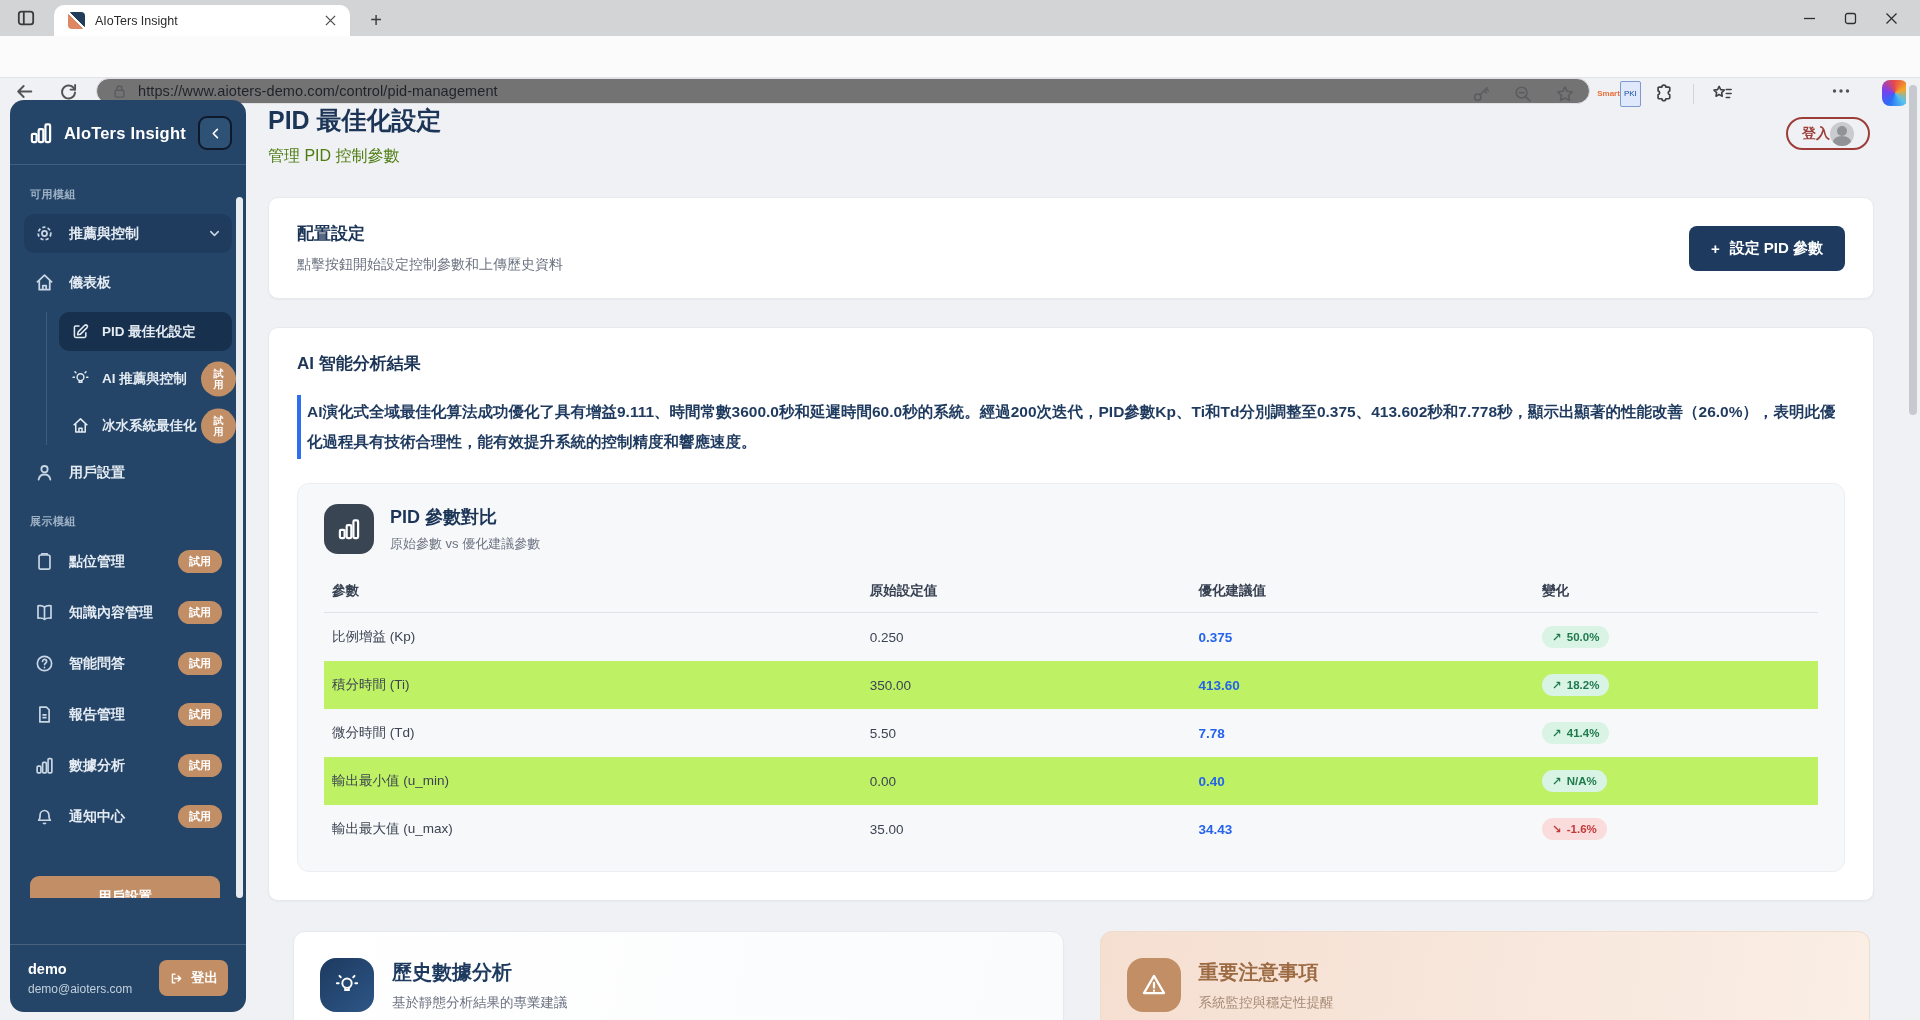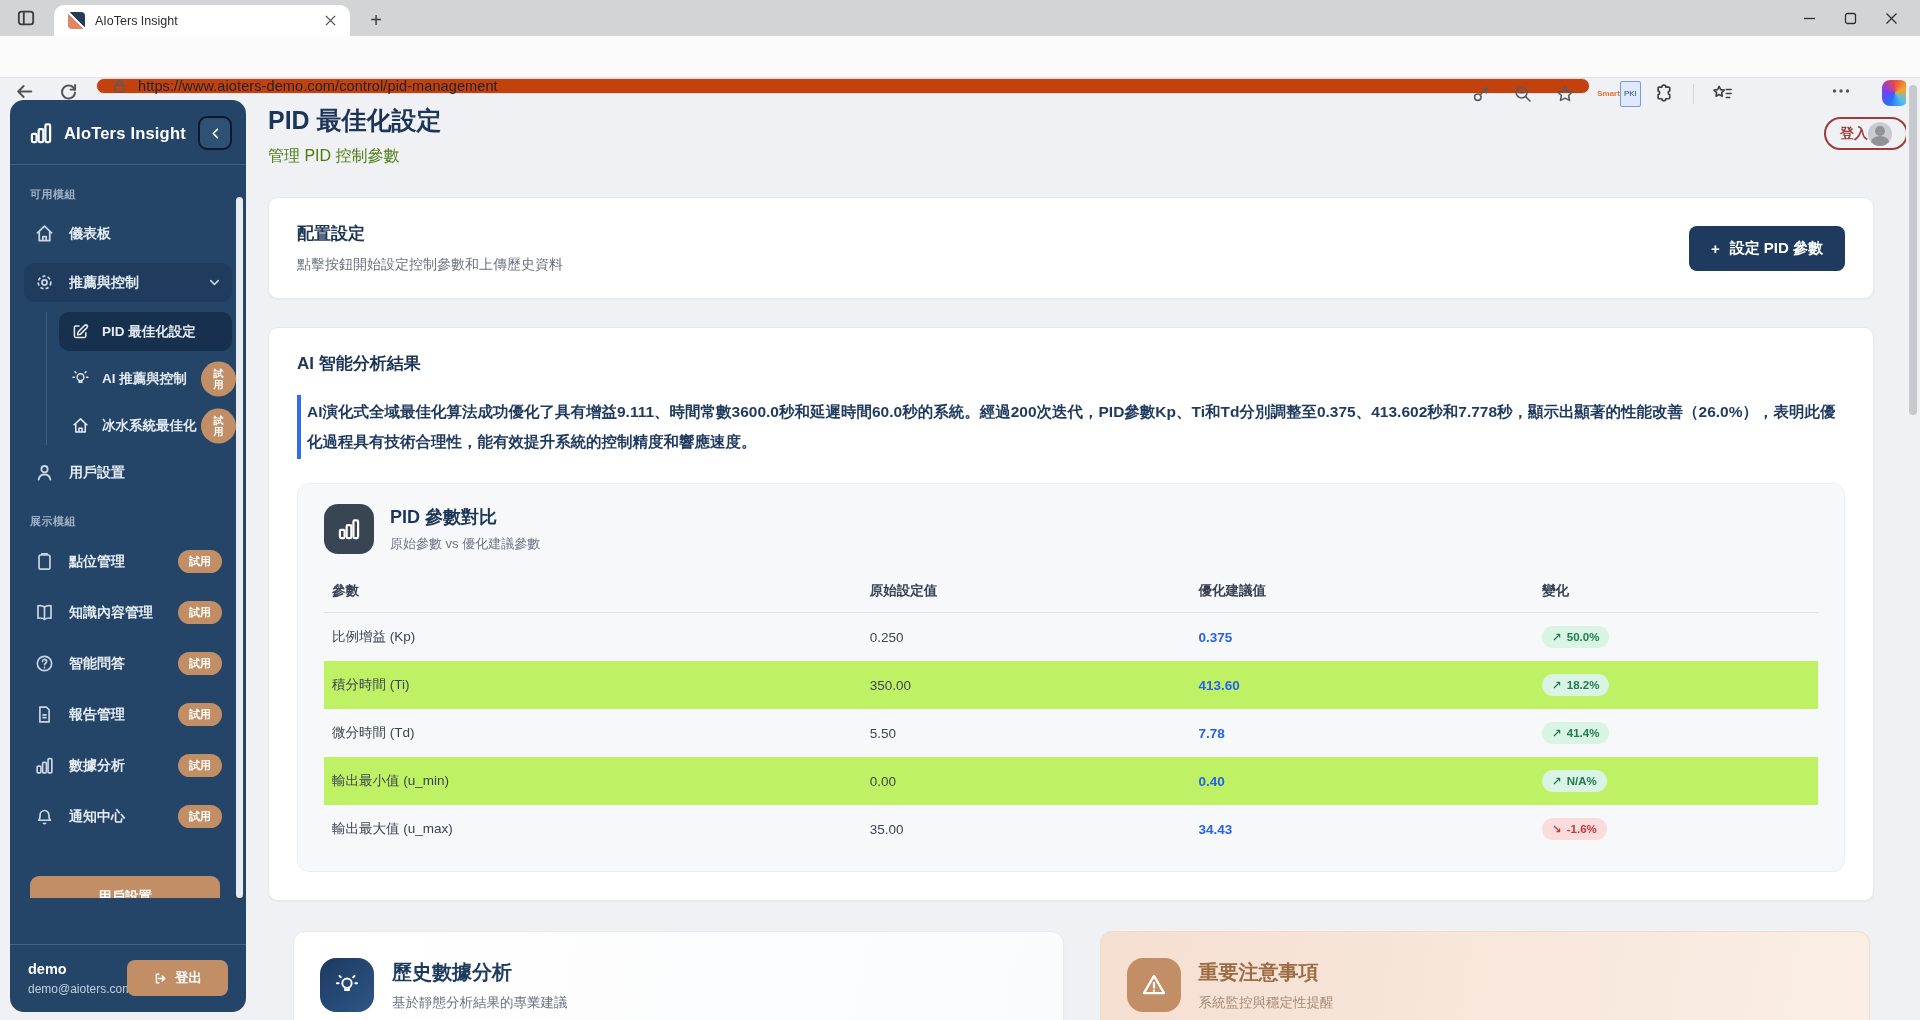--- a/index.html
+++ b/index.html
@@ -12,30 +12,30 @@
   .ws-icon { position:absolute; left:16px; top:8px; color:#3b3b3b; }
   .tab { position:absolute; left:54px; top:5px; width:296px; height:31px; background:#fff; border-radius:10px 10px 0 0; display:flex; align-items:center; padding:0 10px 0 14px; }
   .tab-favicon { width:17px; height:17px; border-radius:4px; background:linear-gradient(225deg,#223c5c 46%,#ffffff 46%,#ffffff 54%,#dd8763 54%); margin-right:10px; }
   .tab-title { font-size:12.5px; color:#2b2b2b; flex:1; white-space:nowrap; overflow:hidden; }
   .tab-close { color:#4d4d4d; font-size:14px; width:20px; height:20px; display:flex; align-items:center; justify-content:center; border-radius:4px; }
   .newtab { position:absolute; left:362px; top:6px; font-size:20px; color:#3b3b3b; width:28px; height:28px; display:flex; align-items:center; justify-content:center; }
   .wincontrols { position:absolute; right:10px; top:0; height:36px; display:flex; align-items:center; gap:28px; color:#2f2f2f; padding-right:12px; }
 
   .toolbar { position:absolute; left:0; top:36px; width:1920px; height:42px; background:#fbfbfb; border-bottom:1px solid #e2e3e5; }
   .nav-btn { position:absolute; top:45px; color:#515355; }
-  .urlbar { position:absolute; left:96px; top:42px; width:1494px; height:16px; background:#c2410c; border:1px solid #e0e1e4; border-radius:16px; display:flex; align-items:center; padding:0 14px; }
+  .urlbar { position:absolute; left:96px; top:42px; width:1494px; height:26px; background:#737373; border:1px solid #e0e1e4; border-radius:16px; display:flex; align-items:center; padding:0 14px; }
   .urlbar .lock { color:#5a5c5f; margin-right:10px; }
   .url-text { font-size:14.5px; color:#1f2328; letter-spacing:.1px; }
   .url-icons { position:absolute; right:14px; top:0; height:29px; display:flex; align-items:center; gap:22px; color:#5a5c5f; }
   .ext-icons { position:absolute; top:42px; height:31px; display:flex; align-items:center; gap:18px; color:#3e4042; }
   .smartpki { width:34px; height:30px; display:flex; flex-direction:row; align-items:center; justify-content:center; line-height:1; }
   .smartpki .s1 { font-size:8px; color:#e8703a; font-weight:bold; }
   .smartpki .s2 { font-size:8px; color:#1b4ea0; font-weight:normal; border:1px solid #7d9bd1; background:#dfe9fb; padding:8px 3px; border-radius:2px; margin-top:1px; }
   .tb-divider { width:1px; height:20px; background:#d4d5d7; }
-  .login-pill { position:absolute; left:1824px; top:41px; width:84px; height:33px; border:2px solid #9d3c39; border-radius:17px; display:flex; align-items:center; justify-content:center; gap:0;margin-top:40px; }
+  .login-pill { position:absolute; left:1786px; top:41px; width:84px; height:33px; border:2px solid #9d3c39; border-radius:17px; display:flex; align-items:center; justify-content:center; gap:0;margin-top:40px; }
   .login-pill .txt { color:#9d3c39; font-size:14px; font-weight:bold; }
   .login-avatar { width:24px; height:24px; border-radius:50%; background:#c9cbce; position:relative; overflow:hidden; }
   .login-avatar::before { content:""; position:absolute; left:7px; top:4px; width:10px; height:10px; border-radius:50%; background:#8f9296; }
   .login-avatar::after { content:""; position:absolute; left:3px; top:14px; width:18px; height:12px; border-radius:50%; background:#8f9296; }
   .copilot { position:absolute; left:1882px; top:44px; width:26px; height:26px; border-radius:8px; background:conic-gradient(from 210deg,#2a6df5,#7b3ff2,#e5484d,#f5a623,#53c1f0,#2a6df5); }
 
   
   .page-scrollbar { position:absolute; right:0; top:79px; width:14px; height:941px; background:#f0f1f3; }
   .page-scrollbar .thumb { position:absolute; left:3px; top:6px; width:8px; height:330px; border-radius:4px; background:#c6c9ce; }
 
@@ -57,21 +57,21 @@
   .sb-sub.active { background:#16304d; }
   .badge-pill { background:#c28e66; color:#fff; font-size:11px; font-weight:bold; padding:4px 11px; border-radius:999px; white-space:nowrap; flex:none; }
   .badge-circle { position:absolute; right:-4px; top:50%; transform:translateY(-50%); width:35px; height:35px; border-radius:50%; background:#c28e66; color:#fff; font-size:10px; font-weight:bold; display:flex; flex-direction:column; align-items:center; justify-content:center; line-height:1.15; }
   .chev { color:#c9d6e4; }
   .contact-btn { position:absolute; left:20px; right:26px; bottom:-19px; height:41px; background:#c28e66; border:none; border-radius:9px; color:#fff; font-size:13.5px; font-weight:bold; text-align:center; line-height:41px; font-family:inherit; }
   .sb-gap { height:46px; }
   .sb-footer { border-top:1px solid rgba(255,255,255,.16); padding:15px 18px 16px; display:flex; align-items:center; }
   .sb-user { flex:1; min-width:0; }
   .sb-user .name { font-size:14.5px; font-weight:bold; color:#fff; }
   .sb-user .mail { font-size:12px; color:#c2cfdc; margin-top:5px; }
-  .logout-btn { background:#c28e66; border:none; border-radius:8px; color:#fff; font-size:13.5px; font-weight:bold; padding:9px 26px; display:flex; align-items:center; gap:7px; font-family:inherit; }
+  .logout-btn { background:#c28e66; border:none; border-radius:8px; color:#fff; font-size:13.5px; font-weight:bold; padding:9px 10px; display:flex; align-items:center; gap:7px; font-family:inherit; }
 
   
   .main { position:absolute; left:268px; top:78px; width:1606px; }
   .page-title { margin-top:26px; font-size:25px; font-weight:bold; color:#1c3557; }
   .page-subtitle { margin-top:9px; font-size:16px; color:#4d7c0f; }
   .card { background:#fff; border:1px solid #e7e9ee; border-radius:10px; box-shadow:0 1px 2px rgba(16,24,40,.04); }
   .config-card { margin-top:30px; padding:24px 28px; display:flex; align-items:center; justify-content:space-between; }
   .config-title { font-size:17px; font-weight:bold; color:#1c3557; }
   .config-desc { font-size:14px; color:#6b7280; margin-top:11px; }
   .primary-btn { background:#1e3a5f; color:#fff; border:none; border-radius:8px; padding:13px 22px; font-size:15px; font-weight:600; display:flex; align-items:center; gap:10px; font-family:inherit; }
@@ -235,44 +235,44 @@
     <span class="sb-collapse">
       <svg width="15" height="15" viewBox="0 0 20 20" fill="none" stroke="currentColor" stroke-width="2.2" stroke-linecap="round" stroke-linejoin="round">
           <path d="M12.5 4.5 7 10l5.5 5.5"></path>
         </svg>
     </span>
   </div>
 
   <nav class="sb-nav">
     <div class="sb-section">可用模組</div>
 
+    <div class="sb-item group">
+      <span class="ico">
+          <svg width="21" height="21" viewBox="0 0 20 20" fill="none" stroke="currentColor" stroke-width="1.7">
+            <circle cx="10" cy="10" r="6" stroke-dasharray="3 2.1"></circle>
+            <circle cx="10" cy="10" r="2.4"></circle>
+          </svg>
+        </span>
+      <span class="lbl">推薦與控制</span>
+      <span class="chev">
+          <svg width="15" height="15" viewBox="0 0 20 20" fill="none" stroke="currentColor" stroke-width="2" stroke-linecap="round" stroke-linejoin="round">
+            <path d="M5 7.5l5 5 5-5"></path>
+          </svg>
+        </span>
+    </div>
+
     <div class="sb-item">
       <span class="ico">
           <svg width="21" height="21" viewBox="0 0 20 20" fill="none" stroke="currentColor" stroke-width="1.7" stroke-linejoin="round">
             <path d="M2.8 9.8 10 3l7.2 6.8"></path>
             <path d="M5 8.2v8.6h10V8.2"></path>
             <path d="M8.4 16.8v-3.9h3.2v3.9"></path>
           </svg>
         </span>
       <span class="lbl">儀表板</span>
-    </div>
-
-    <div class="sb-item group">
-      <span class="ico">
-          <svg width="21" height="21" viewBox="0 0 20 20" fill="none" stroke="currentColor" stroke-width="1.7">
-            <circle cx="10" cy="10" r="6" stroke-dasharray="3 2.1"></circle>
-            <circle cx="10" cy="10" r="2.4"></circle>
-          </svg>
-        </span>
-      <span class="lbl">推薦與控制</span>
-      <span class="chev">
-          <svg width="15" height="15" viewBox="0 0 20 20" fill="none" stroke="currentColor" stroke-width="2" stroke-linecap="round" stroke-linejoin="round">
-            <path d="M5 7.5l5 5 5-5"></path>
-          </svg>
-        </span>
     </div>
 
     <div class="sb-sublist">
       <div class="sb-sub active">
         <span class="ico">
             <svg width="19" height="19" viewBox="0 0 20 20" fill="none" stroke="currentColor" stroke-width="1.6" stroke-linejoin="round">
               <path d="M9 4.2H5A1.4 1.4 0 0 0 3.6 5.6v9.2A1.4 1.4 0 0 0 5 16.2h9.2a1.4 1.4 0 0 0 1.4-1.4V10.8"></path>
               <path d="M14.5 3.5a1.7 1.7 0 0 1 2.4 2.4L10 12.8l-3.1.7.7-3.1z"></path>
             </svg>
           </span>

